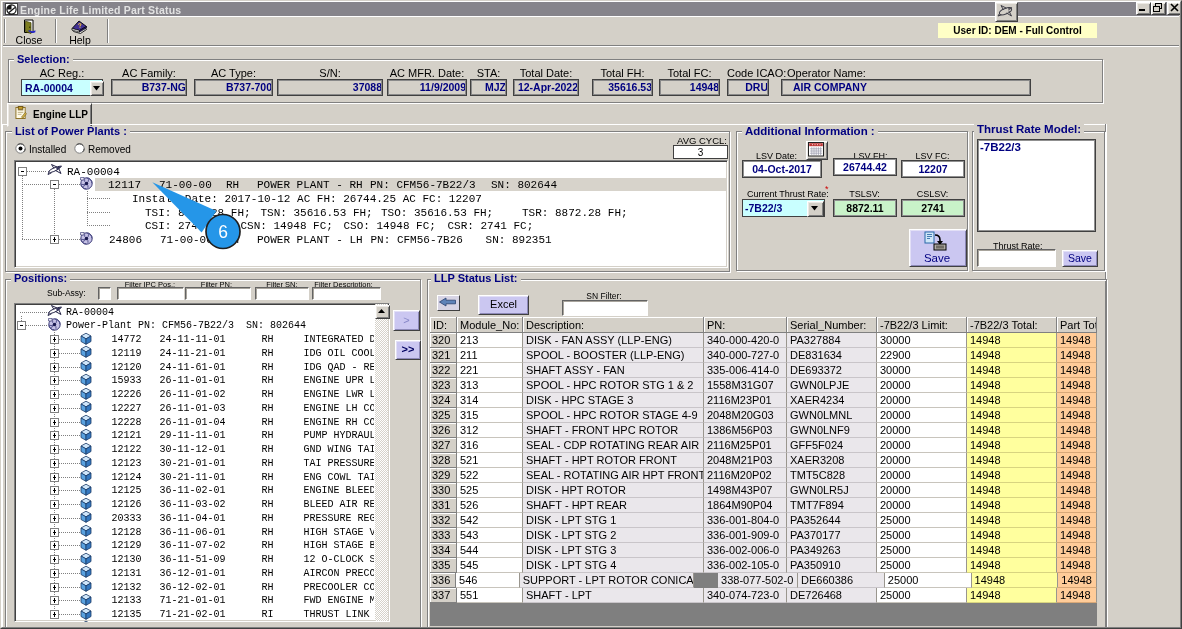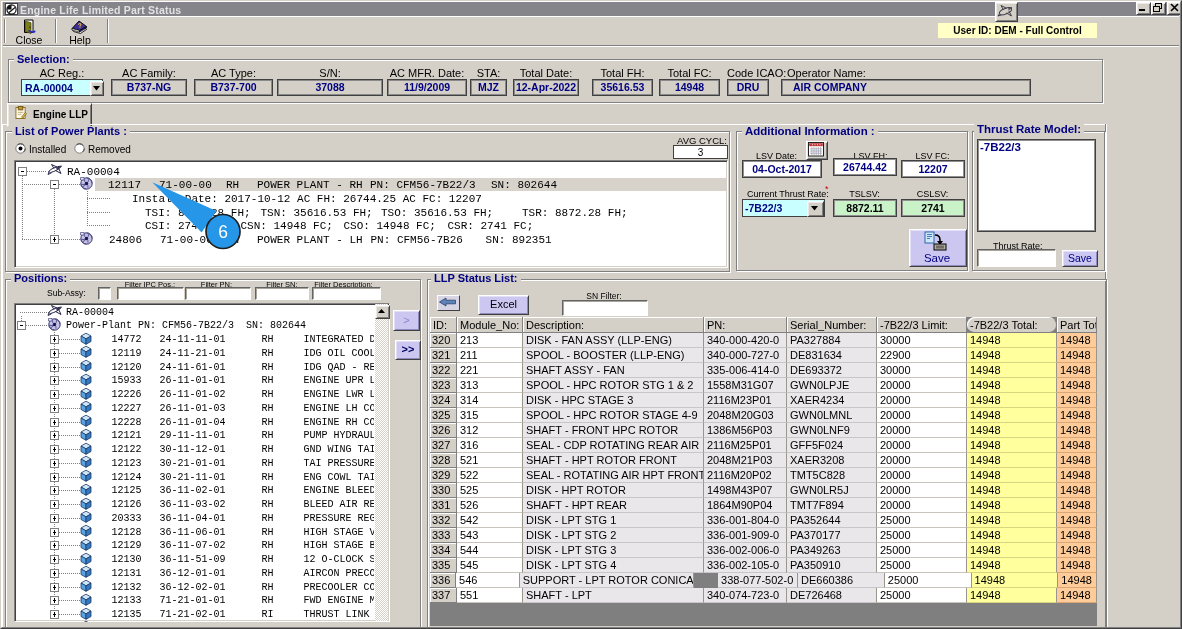--- a/index.html
+++ b/index.html
@@ -3,21 +3,21 @@
 <style>
 html,body{margin:0;padding:0;}
 body{width:1182px;height:629px;position:relative;overflow:hidden;background:#d4d0c8;
  font-family:"Liberation Sans",sans-serif;font-size:11px;color:#000;}
 .a{position:absolute;}
 .navy{color:#000080;}
 .b{font-weight:bold;}
 .grp{border:1px solid #808080;box-shadow:1px 1px 0 #fff, inset 1px 1px 0 #fff;}
 .glbl{position:absolute;background:#d4d0c8;color:#000080;font-weight:bold;padding:0 3px;line-height:11px;}
 .sunkw{background:#fff;border:1px solid;border-color:#636363 #fff #fff #636363;box-shadow:inset 1px 1px 0 #a8a49c;}
-.fld{position:absolute;border:1px solid #404040;outline:1px solid #8a8a8a;outline-offset:-2px;background:#d4d0c8;color:#000080;font-weight:bold;text-align:center;line-height:15px;height:15px;font-size:10.5px;}
+.fld{position:absolute;border:1px solid #404040;outline:1px solid #8a8a8a;outline-offset:-2px;background:#d4d0c8;color:#000080;font-weight:bold;text-align:right;line-height:15px;height:15px;font-size:10.5px;}
 .wfld{position:absolute;border:1px solid #404040;outline:1px solid #909090;outline-offset:-2px;background:#fff;color:#000080;font-weight:bold;text-align:center;line-height:16px;height:16px;font-size:10.5px;}
 .lbl{position:absolute;line-height:11px;white-space:nowrap;}
 .clbl{position:absolute;line-height:11px;white-space:nowrap;text-align:center;}
 .raised{background:#d4d0c8;border:1px solid;border-color:#fff #404040 #404040 #fff;box-shadow:inset 1px 1px 0 #ece9e4, inset -1px -1px 0 #808080;}
 .lav{background:#cbc7f1;border:1px solid;border-color:#fff #404040 #404040 #fff;box-shadow:inset 1px 1px 0 #e2dff6, inset -1px -1px 0 #8d89b8;}
 .mono{font-family:"Liberation Mono",monospace;white-space:pre;}
 .sunkbox{border:1px solid;border-color:#808080 #fff #fff #808080;box-shadow:inset 1px 1px 0 #404040, inset -1px -1px 0 #d4d0c8;background:#fff;}
 .dotH{position:absolute;height:1px;background-image:repeating-linear-gradient(to right,#808080 0 1px,transparent 1px 2px);}
 .dotV{position:absolute;width:1px;background-image:repeating-linear-gradient(to bottom,#808080 0 1px,transparent 1px 2px);}
 .pm{position:absolute;width:9px;height:9px;background:#fff;border:1px solid #808080;box-sizing:border-box;}
@@ -516,21 +516,21 @@
 <div class="a sunkw" style="left:562px;top:300px;width:84px;height:14px;"></div>
 
 <div id="llptable" class="a" style="left:430px;top:317px;width:667px;height:309px;background:#7f7f7f;overflow:hidden;">
     <div style="display:flex;height:16px;">
 <div class="hc" style="width:27px;">ID:</div>
 <div class="hc" style="width:66px;">Module_No:</div>
 <div class="hc" style="width:181px;">Description:</div>
 <div class="hc" style="width:83px;">PN:</div>
 <div class="hc" style="width:90px;">Serial_Number:</div>
 <div class="hc" style="width:90px;">-7B22/3 Limit:</div>
-<div class="hc" style="width:90px;border-radius:8px;">-7B22/3 Total:</div>
+<div class="hc" style="width:90px;">-7B22/3 Total:</div>
 <div class="hc" style="width:40px;">Part Tota</div>
 </div>
 <div class="dr" style="display:flex;height:15px;">
 <div class="idc" style="width:27px;">320</div>
 <div class="wc" style="width:66px;">213</div>
 <div class="lc" style="width:181px;">DISK - FAN ASSY (LLP-ENG)</div>
 <div class="lc" style="width:83px;">340-000-420-0</div>
 <div class="lc" style="width:90px;">PA327884</div>
 <div class="wc" style="width:90px;">30000</div>
 <div class="yc" style="width:90px;">14948</div>

